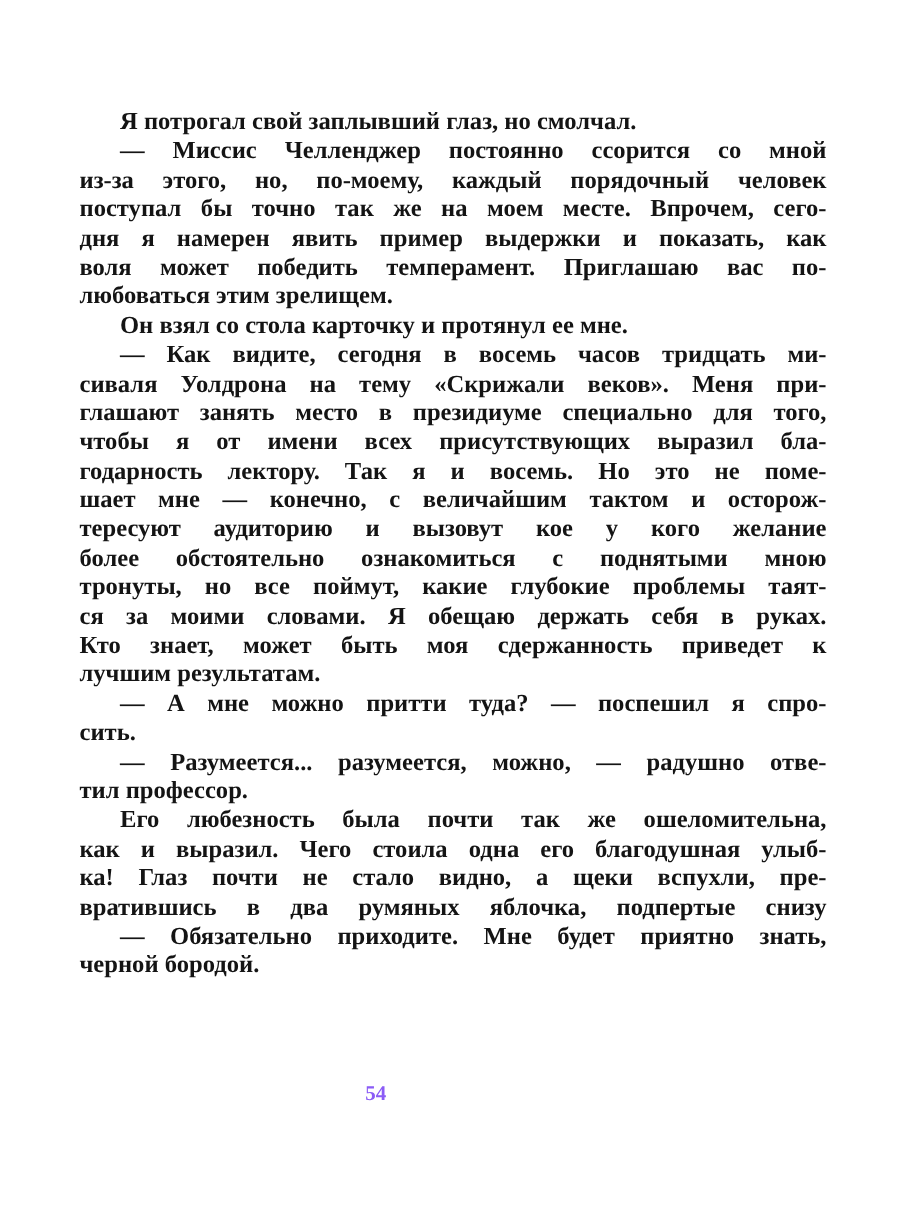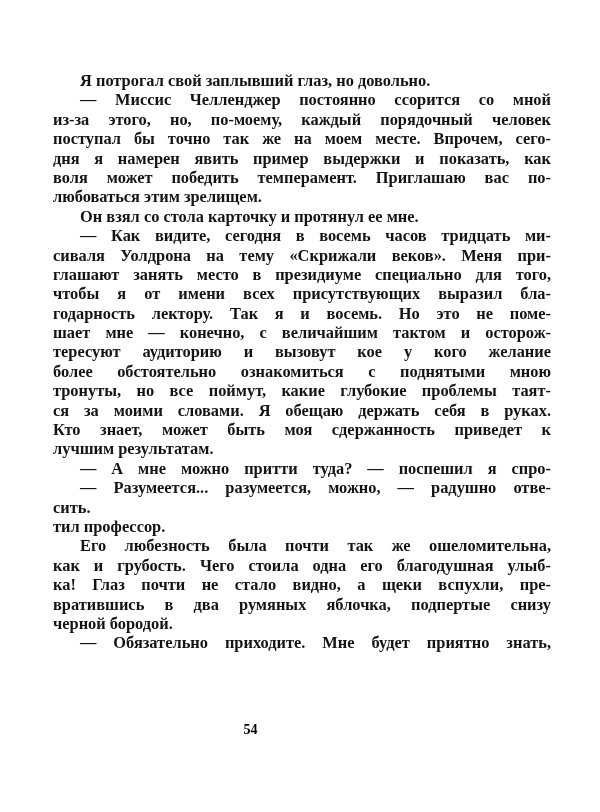--- a/index.html
+++ b/index.html
@@ -12,51 +12,51 @@
     }
     .line {
       display: block; white-space: nowrap; height: 19.4px;
       text-align: justify; text-align-last: justify;
     }
     .line.indent { padding-left: 27px; }
     .line.last { text-align-last: left; }
     .pagenum {
       position: absolute; left: 0; width: 501px; top: 722px; text-align: center;
       font-family: "Liberation Serif", "DejaVu Serif", serif;
-      font-size: 14px; font-weight: bold; color: #000000;
+      font-size: 14px; font-weight: bold; color: #8b5cf6;
     }
   </style>
 </head>
 <body>
 
 <div class="page" id="page">
-    <span class="line indent last">Я потрогал свой заплывший глаз, но довольно.</span>
+    <span class="line indent last">Я потрогал свой заплывший глаз, но смолчал.</span>
     <span class="line indent">— Миссис Челленджер постоянно ссорится со мной</span>
     <span class="line">из-за этого, но, по-моему, каждый порядочный человек</span>
     <span class="line">поступал бы точно так же на моем месте. Впрочем, сего-</span>
     <span class="line">дня я намерен явить пример выдержки и показать, как</span>
     <span class="line">воля может победить темперамент. Приглашаю вас по-</span>
     <span class="line last">любоваться этим зрелищем.</span>
     <span class="line indent last">Он взял со стола карточку и протянул ее мне.</span>
     <span class="line indent">— Как видите, сегодня в восемь часов тридцать ми-</span>
     <span class="line">сиваля Уолдрона на тему «Скрижали веков». Меня при-</span>
     <span class="line">глашают занять место в президиуме специально для того,</span>
     <span class="line">чтобы я от имени всех присутствующих выразил бла-</span>
     <span class="line">годарность лектору. Так я и восемь. Но это не поме-</span>
     <span class="line">шает мне — конечно, с величайшим тактом и осторож-</span>
     <span class="line">тересуют аудиторию и вызовут кое у кого желание</span>
     <span class="line">более обстоятельно ознакомиться с поднятыми мною</span>
     <span class="line">тронуты, но все поймут, какие глубокие проблемы таят-</span>
     <span class="line">ся за моими словами. Я обещаю держать себя в руках.</span>
     <span class="line">Кто знает, может быть моя сдержанность приведет к</span>
     <span class="line last">лучшим результатам.</span>
     <span class="line indent">— А мне можно притти туда? — поспешил я спро-</span>
+    <span class="line last">сить.</span>
     <span class="line indent">— Разумеется... разумеется, можно, — радушно отве-</span>
-    <span class="line last">сить.</span>
     <span class="line last">тил профессор.</span>
     <span class="line indent">Его любезность была почти так же ошеломительна,</span>
-    <span class="line">как и грубость. Чего стоила одна его благодушная улыб-</span>
+    <span class="line">как и выразил. Чего стоила одна его благодушная улыб-</span>
     <span class="line">ка! Глаз почти не стало видно, а щеки вспухли, пре-</span>
     <span class="line">вратившись в два румяных яблочка, подпертые снизу</span>
+    <span class="line indent">— Обязательно приходите. Мне будет приятно знать,</span>
     <span class="line last">черной бородой.</span>
-    <span class="line indent">— Обязательно приходите. Мне будет приятно знать,</span>
   </div>
 <div class="pagenum">54</div>
 
 </body></html>

